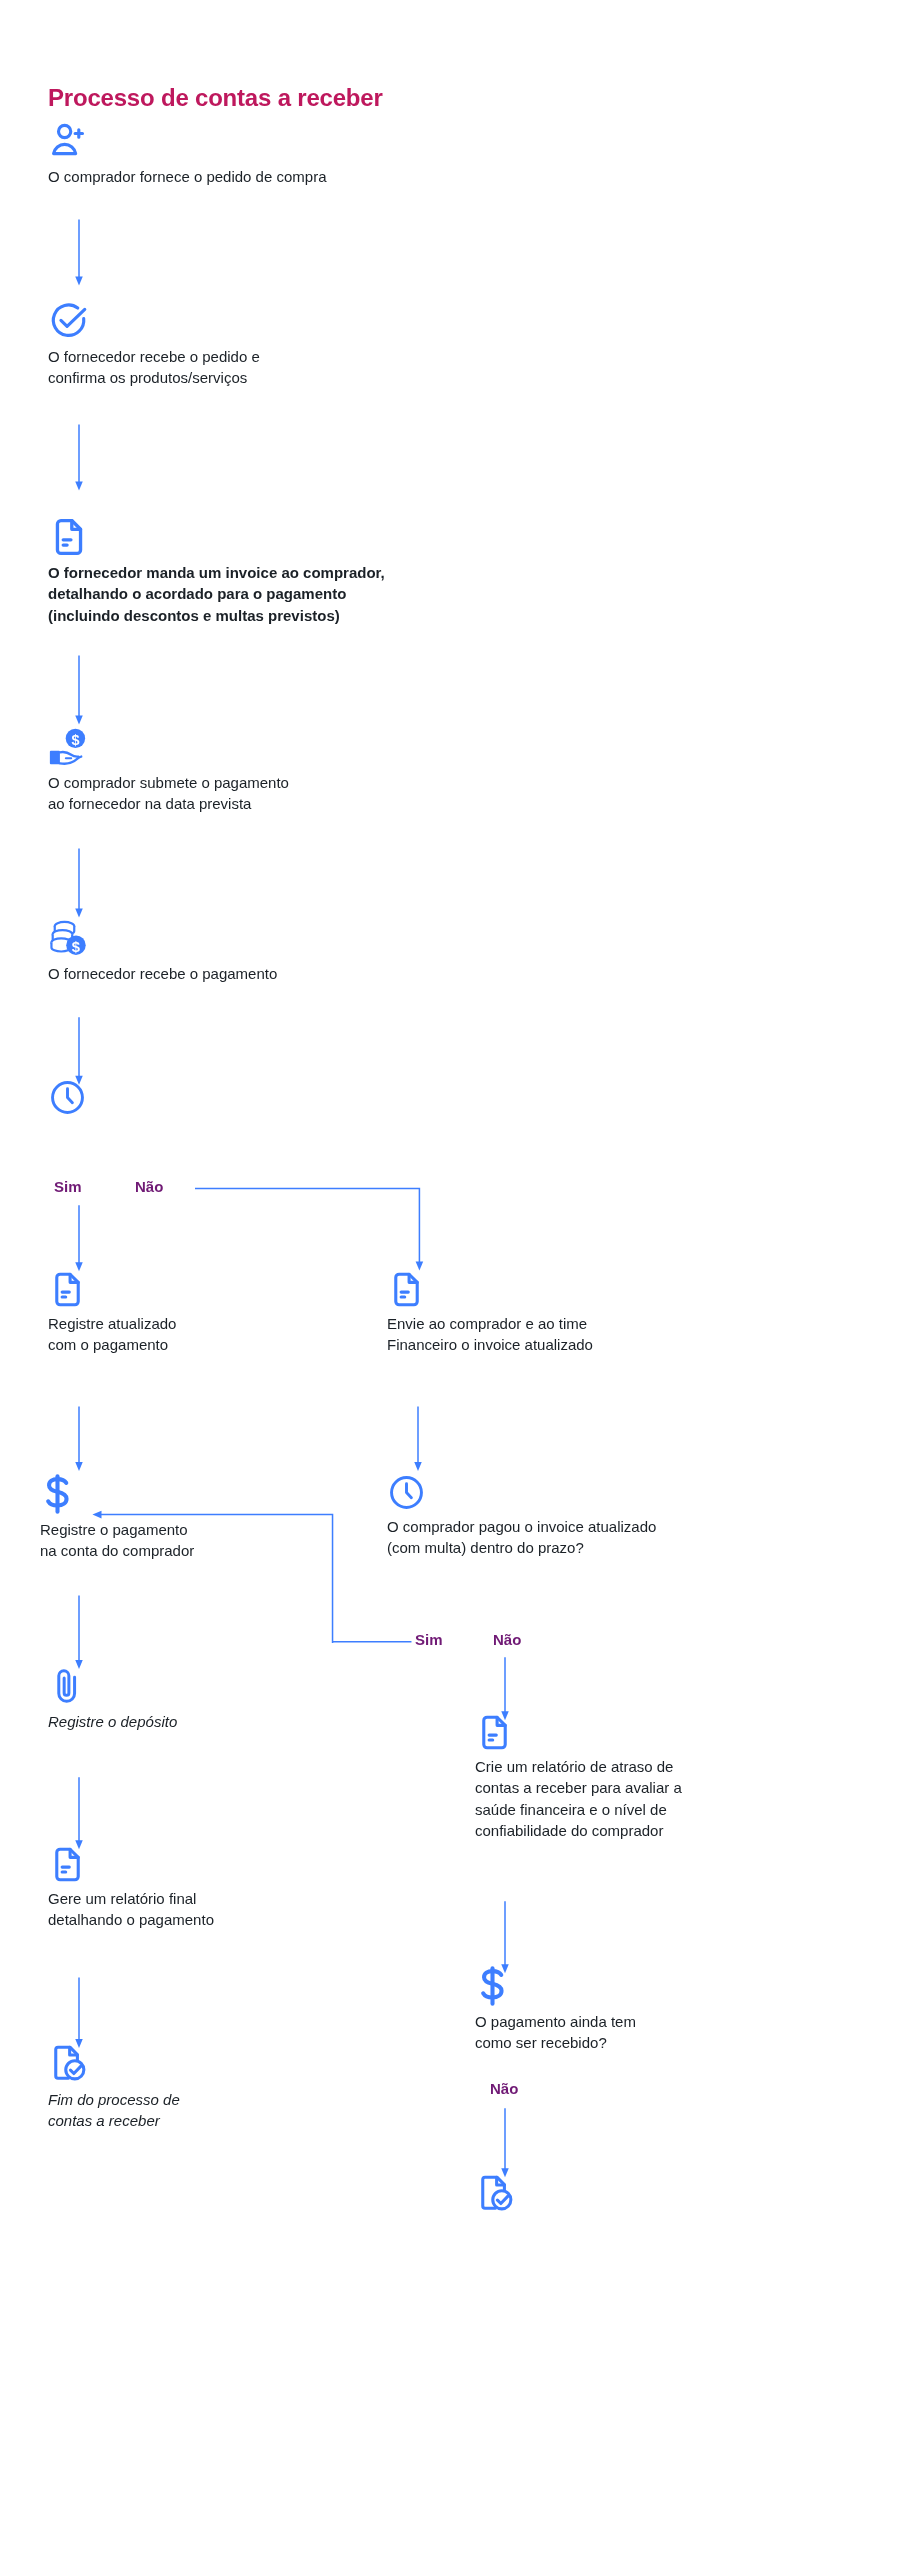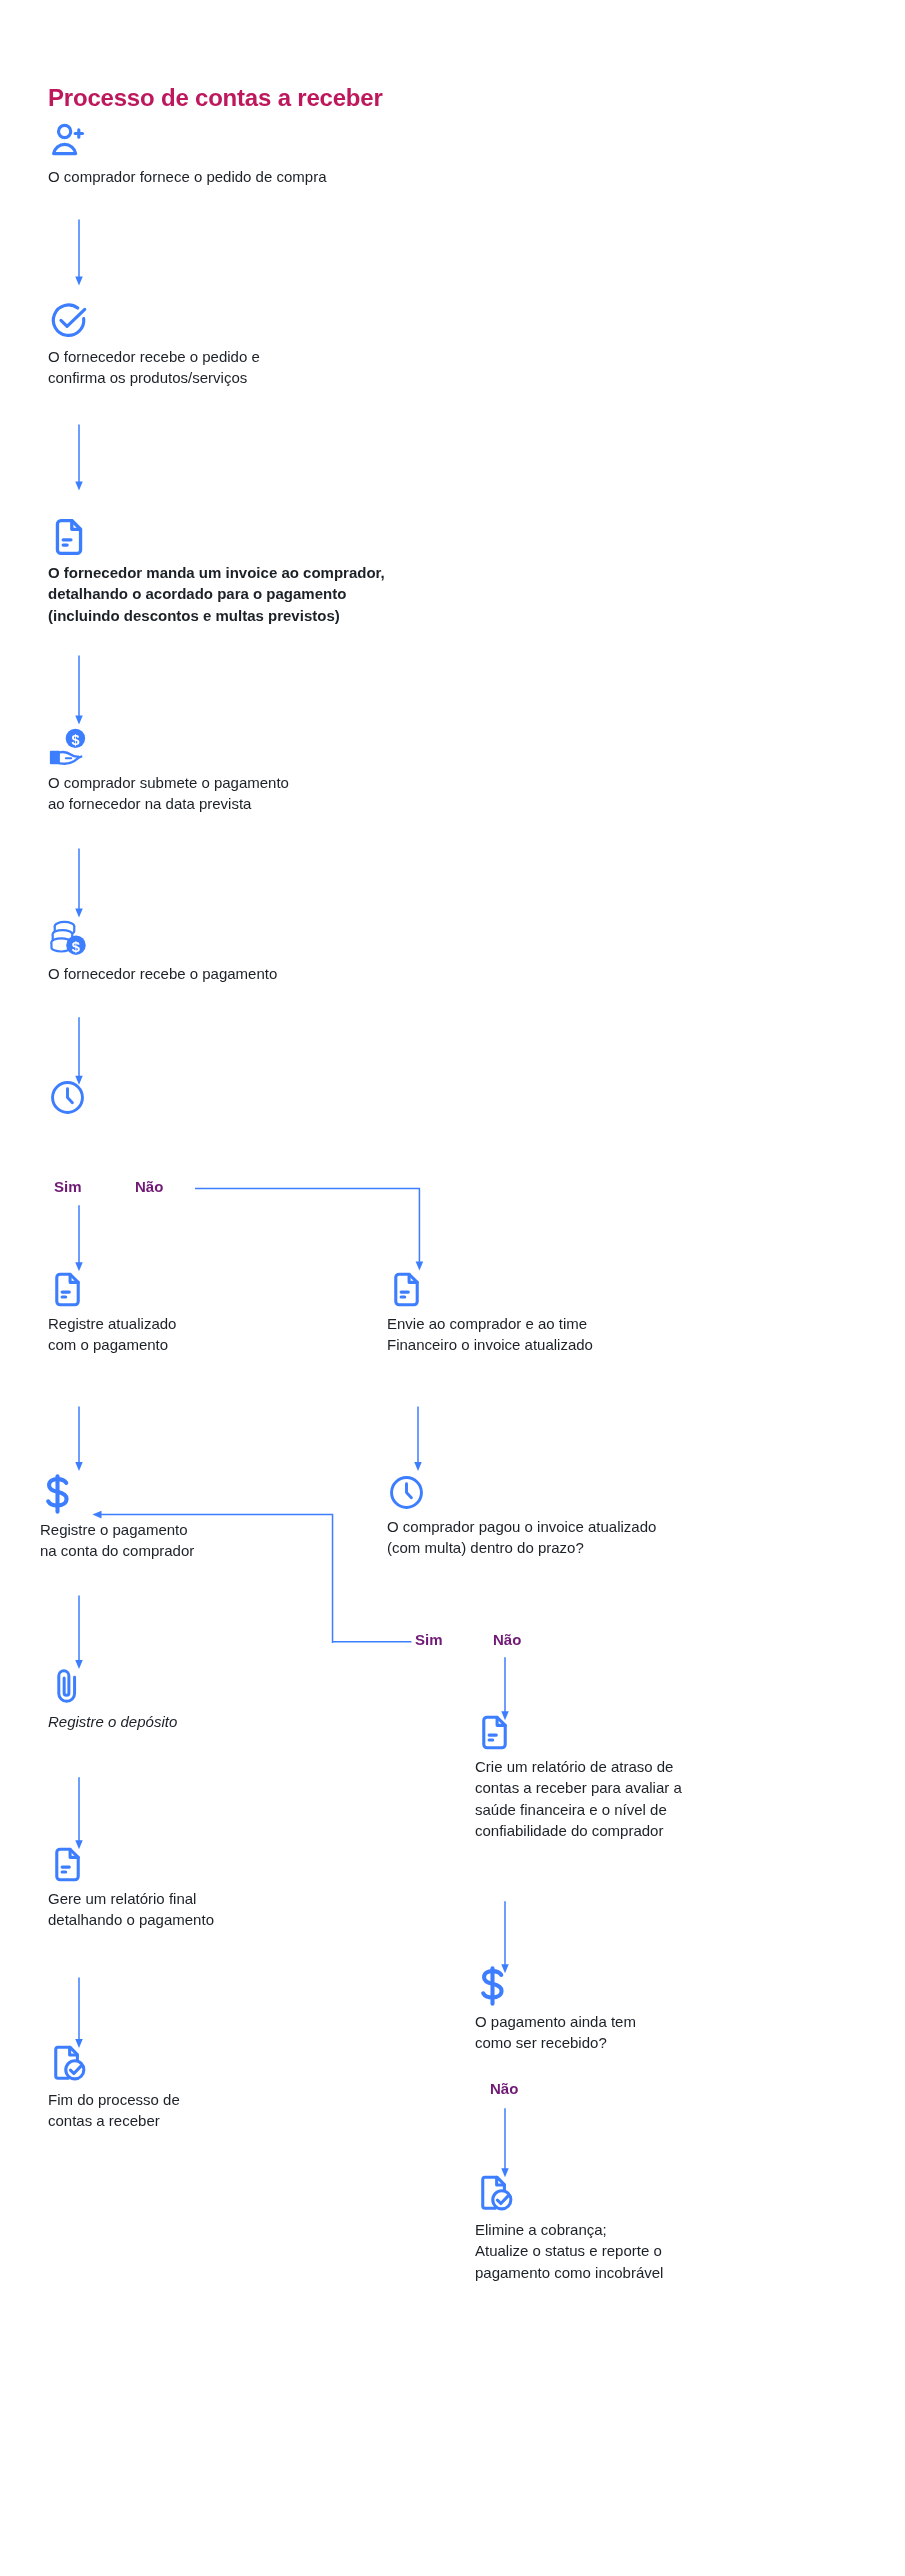--- a/index.html
+++ b/index.html
@@ -260,21 +260,21 @@
 detalhando o pagamento</div>
   </div>
 
   <div class="conn" style="left:73px; top:1977px;">
     <svg width="12" height="73" viewBox="0 0 16 96">
       <line x1="8" y1="0" x2="8" y2="84" stroke="#3d7eff" stroke-width="2"></line>
       <polygon points="8,94 3,82 13,82" fill="#3d7eff"></polygon>
     </svg>
   </div>
 
-  <div class="node" style="left:48px; top:2043px; width:318px;">
+  <div class="node" style="left:48px; top:2043px; width:318px;font-style:italic;">
     <span class="icon">
       <svg width="42" height="42" viewBox="0 0 26 26" fill="none" stroke="#3d7eff" stroke-width="1.9" stroke-linecap="round" stroke-linejoin="round">
         <path d="M12.6 21.8H6.2a1.4 1.4 0 0 1-1.4-1.4V4a1.4 1.4 0 0 1 1.4-1.4h7.4l4.6 4.6v3.2"></path>
         <path d="M13.4 2.6v4.8h4.8"></path>
         <circle cx="16.6" cy="16.6" r="5.6"></circle>
         <path d="M13.9 16.8l2.1 2.1 4.4-4.6"></path>
       </svg>
     </span>
     <div class="label">Fim do processo de
 contas a receber</div>
@@ -363,19 +363,16 @@
 
   <div class="node" style="left:475px; top:2173px; width:356px;">
     <span class="icon">
       <svg width="42" height="42" viewBox="0 0 26 26" fill="none" stroke="#3d7eff" stroke-width="1.9" stroke-linecap="round" stroke-linejoin="round">
         <path d="M12.6 21.8H6.2a1.4 1.4 0 0 1-1.4-1.4V4a1.4 1.4 0 0 1 1.4-1.4h7.4l4.6 4.6v3.2"></path>
         <path d="M13.4 2.6v4.8h4.8"></path>
         <circle cx="16.6" cy="16.6" r="5.6"></circle>
         <path d="M13.9 16.8l2.1 2.1 4.4-4.6"></path>
       </svg>
     </span>
-    <div class="label">Elimine a cobrança;
-Atualize o status e reporte o
-pagamento como incobrável</div>
   </div>
 
 </div>
 
 
 </body></html>

